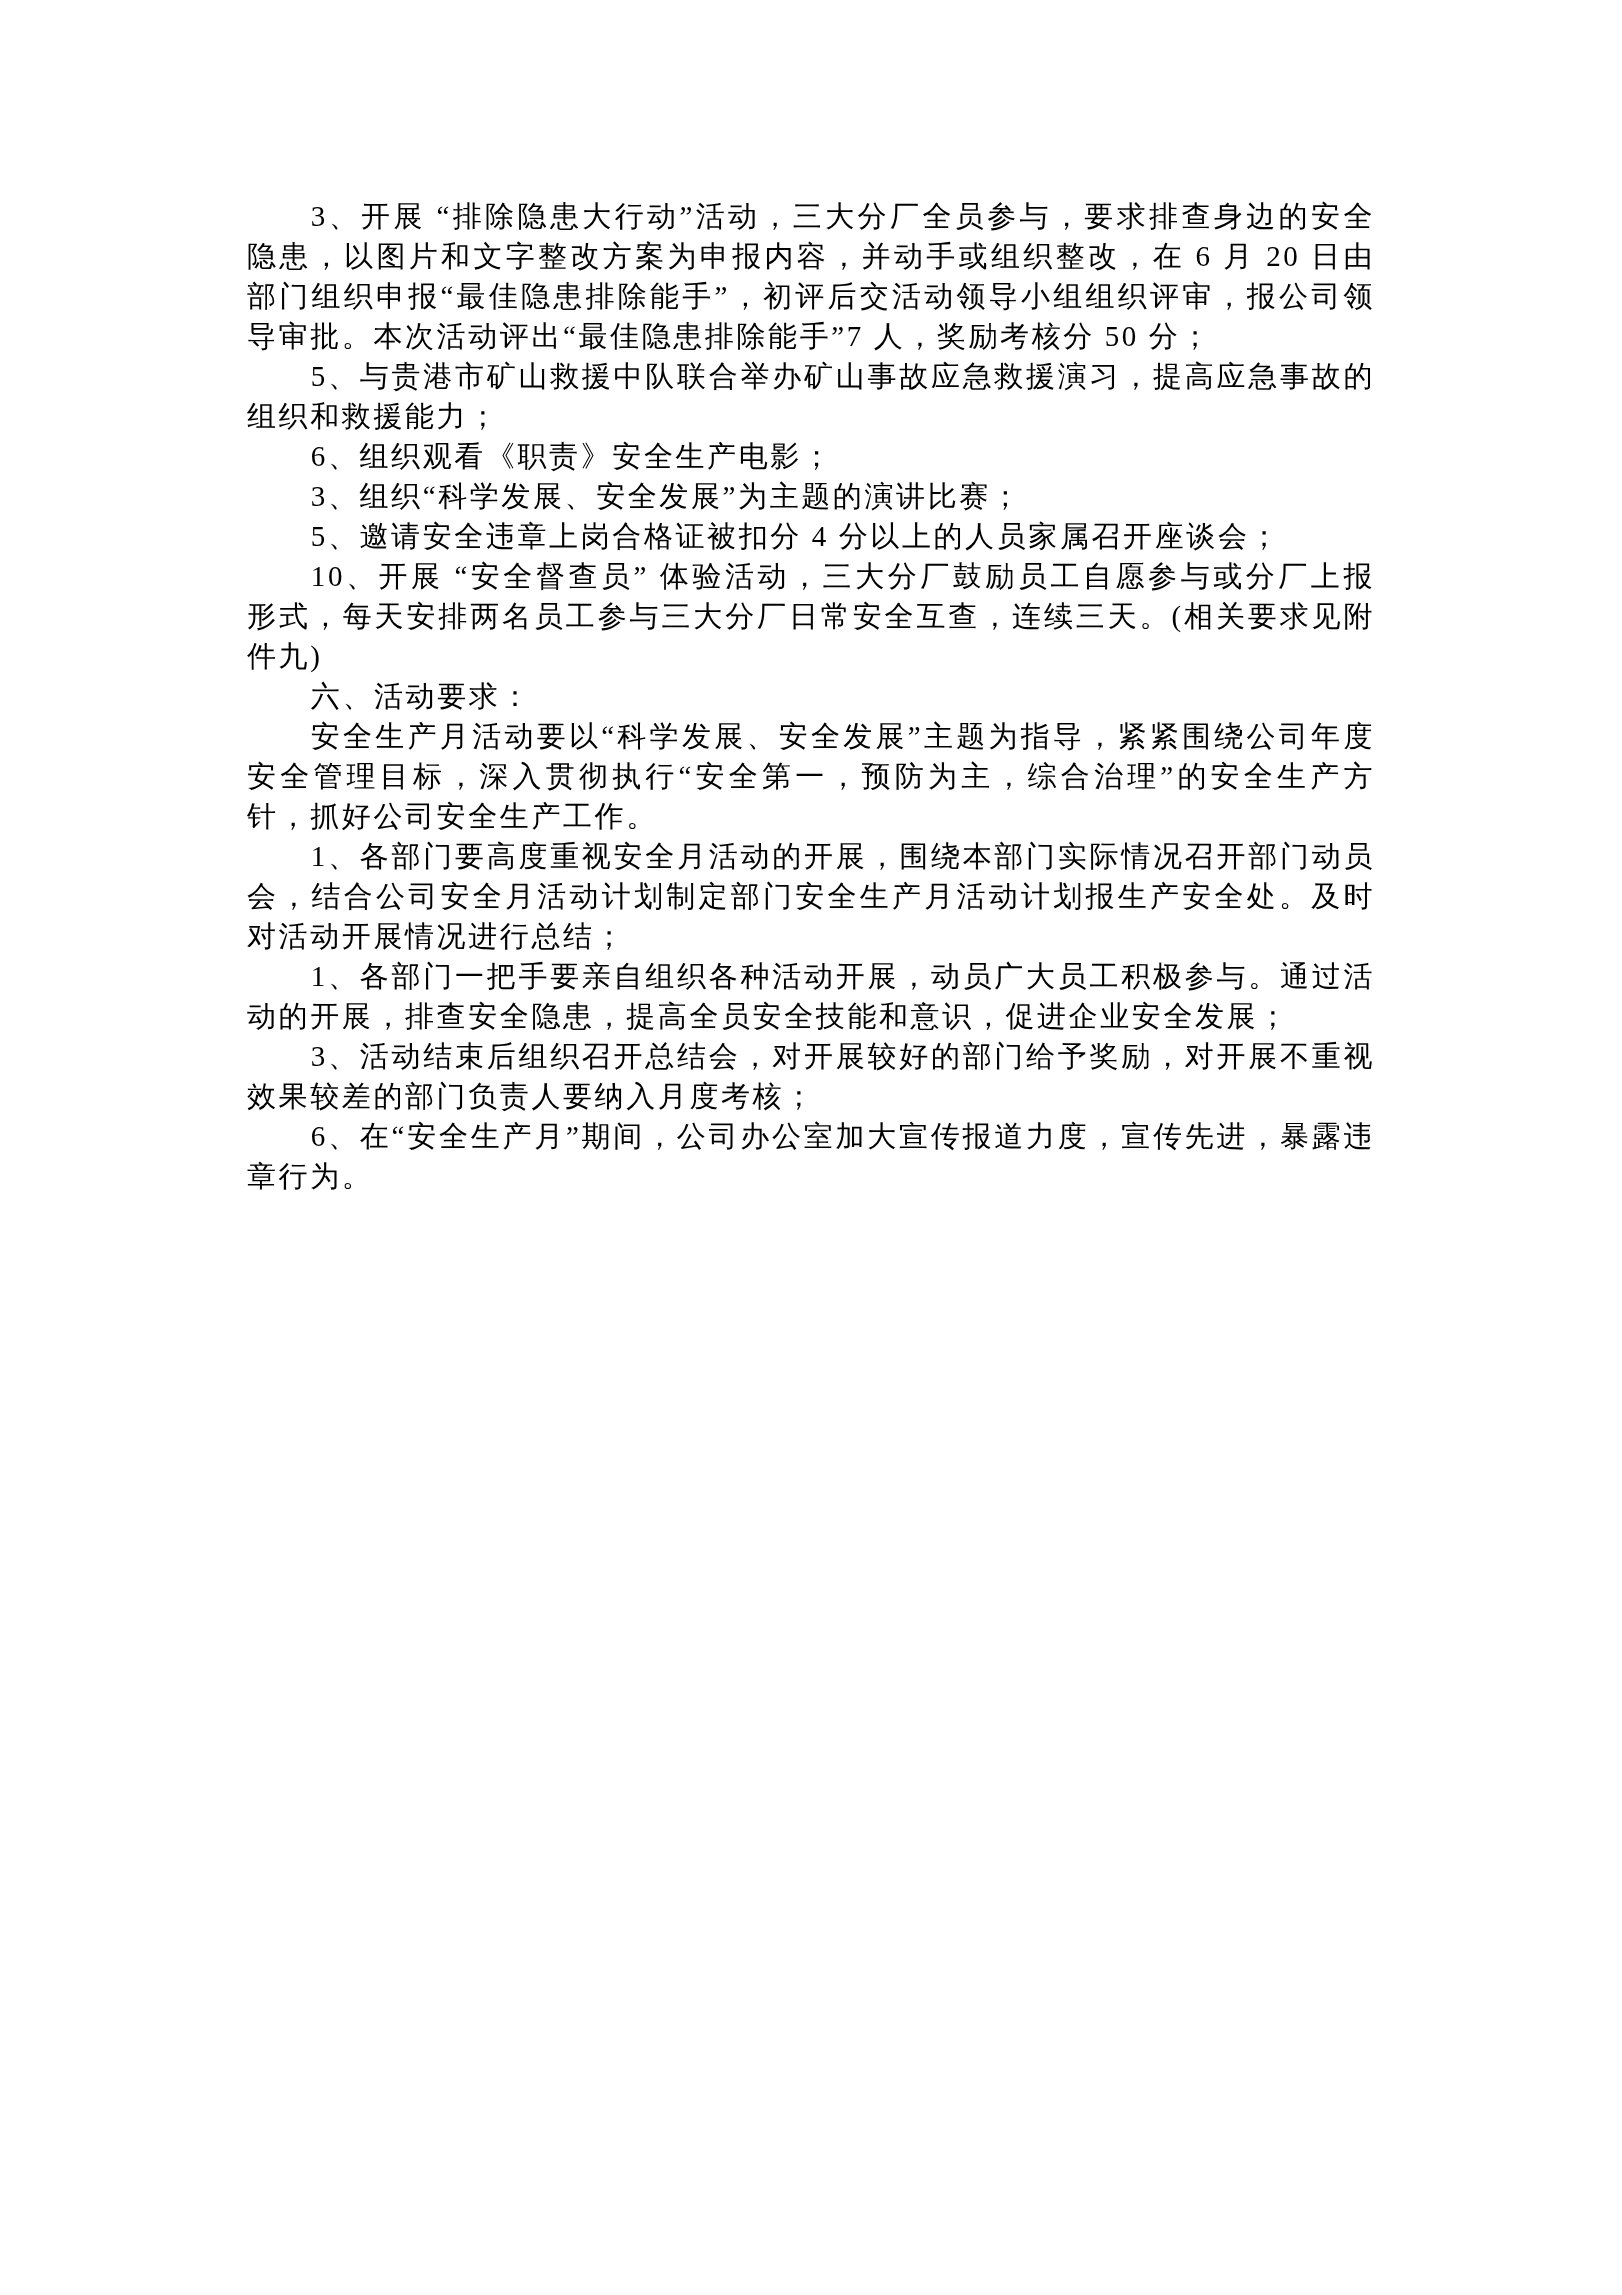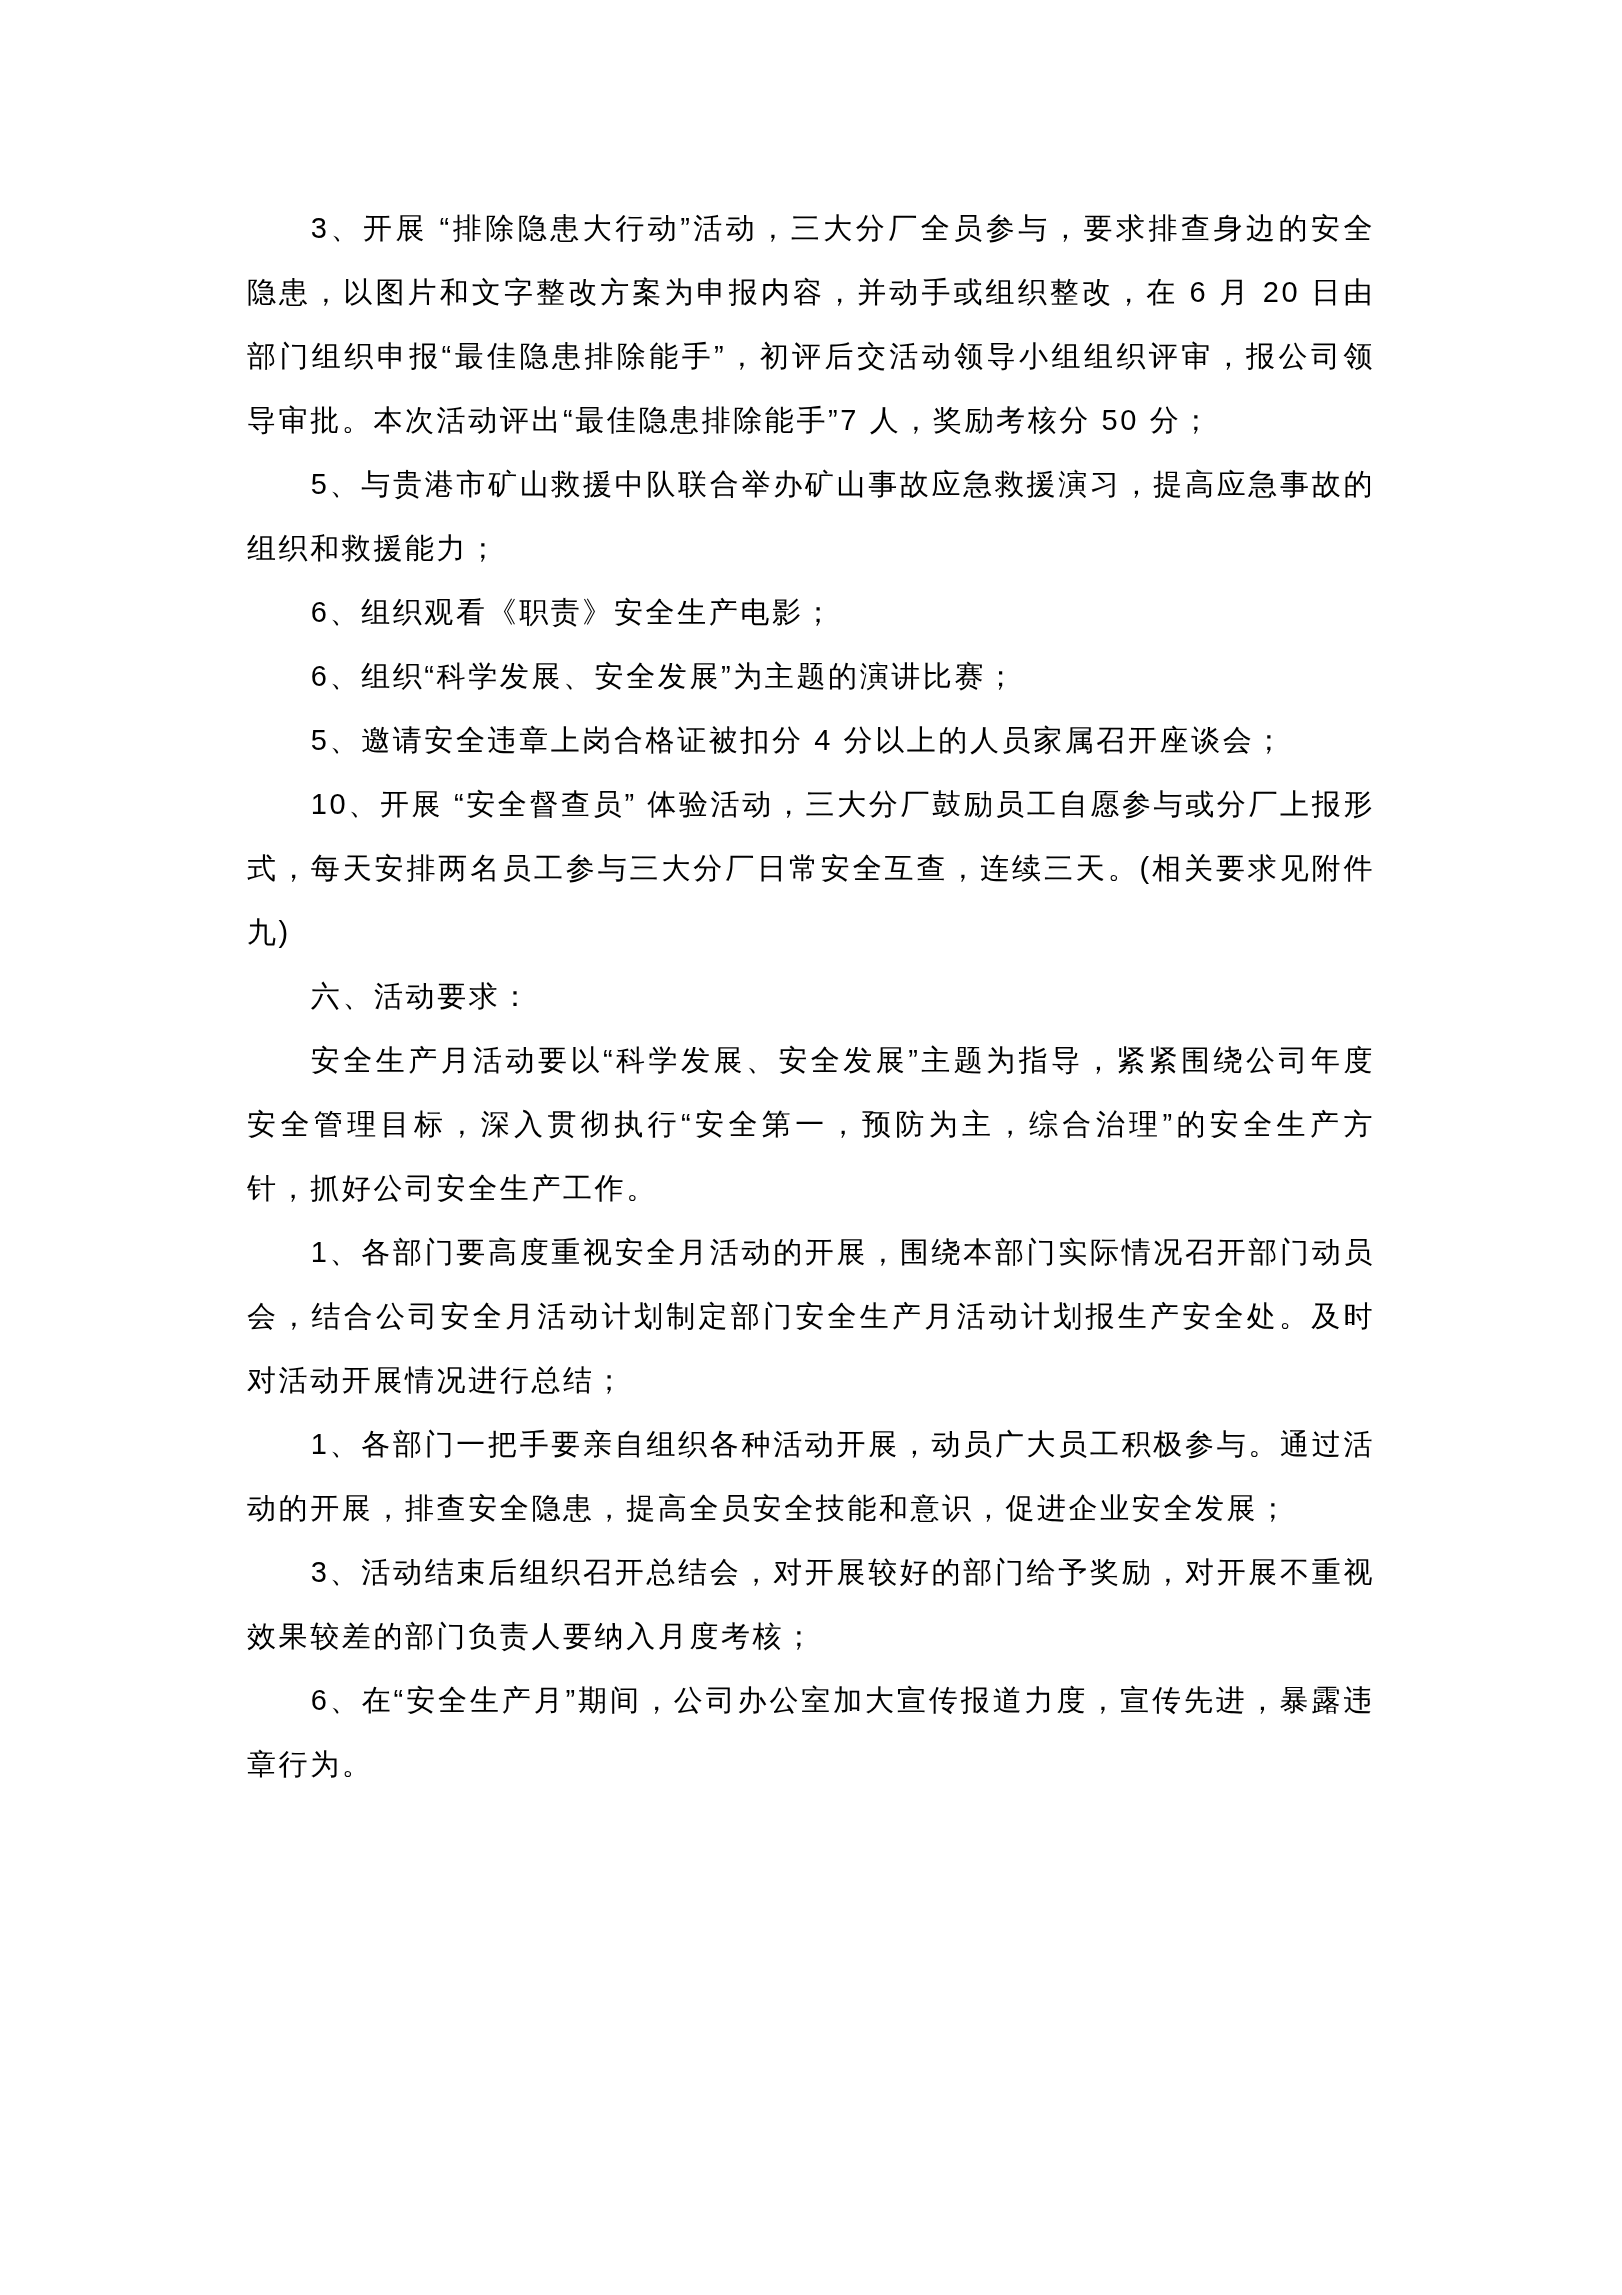--- a/index.html
+++ b/index.html
@@ -17,43 +17,43 @@
     height: 2295px;
     background: #ffffff;
     overflow: hidden;
   }
   .content {
     position: absolute;
     left: 247px;
     top: 196px;
     width: 1128px;
     color: #000000;
-    font-family: Liberation Sans, sans-serif;
+    font-family: Liberation Serif, serif;
     font-size: 29px;
-    line-height: 64px;
+    line-height: 40px;
     letter-spacing: 2.6px;
     text-align: justify;
     text-justify: inter-ideograph;
   }
   .content p {
     margin: 0;
     padding: 0;
     text-indent: 2.2em;
     word-break: break-all;
   }
 </style>
 </head>
 <body>
 
 <div class="page">
   <div class="content">
     <p>3、开展 “排除隐患大行动”活动，三大分厂全员参与，要求排查身边的安全隐患，以图片和文字整改方案为申报内容，并动手或组织整改，在 6 月 20 日由部门组织申报“最佳隐患排除能手”，初评后交活动领导小组组织评审，报公司领导审批。本次活动评出“最佳隐患排除能手”7 人，奖励考核分 50 分；</p>
     <p>5、与贵港市矿山救援中队联合举办矿山事故应急救援演习，提高应急事故的组织和救援能力；</p>
     <p>6、组织观看《职责》安全生产电影；</p>
-    <p>6、组织“科学发展、安全发展”为主题的演讲比赛；</p>
+    <p>3、组织“科学发展、安全发展”为主题的演讲比赛；</p>
     <p>5、邀请安全违章上岗合格证被扣分 4 分以上的人员家属召开座谈会；</p>
     <p>10、开展 “安全督查员” 体验活动，三大分厂鼓励员工自愿参与或分厂上报形式，每天安排两名员工参与三大分厂日常安全互查，连续三天。(相关要求见附件九)</p>
     <p>六、活动要求：</p>
     <p>安全生产月活动要以“科学发展、安全发展”主题为指导，紧紧围绕公司年度安全管理目标，深入贯彻执行“安全第一，预防为主，综合治理”的安全生产方针，抓好公司安全生产工作。</p>
     <p>1、各部门要高度重视安全月活动的开展，围绕本部门实际情况召开部门动员会，结合公司安全月活动计划制定部门安全生产月活动计划报生产安全处。及时对活动开展情况进行总结；</p>
     <p>1、各部门一把手要亲自组织各种活动开展，动员广大员工积极参与。通过活动的开展，排查安全隐患，提高全员安全技能和意识，促进企业安全发展；</p>
     <p>3、活动结束后组织召开总结会，对开展较好的部门给予奖励，对开展不重视效果较差的部门负责人要纳入月度考核；</p>
     <p>6、在“安全生产月”期间，公司办公室加大宣传报道力度，宣传先进，暴露违章行为。</p>
   </div>
 </div>

